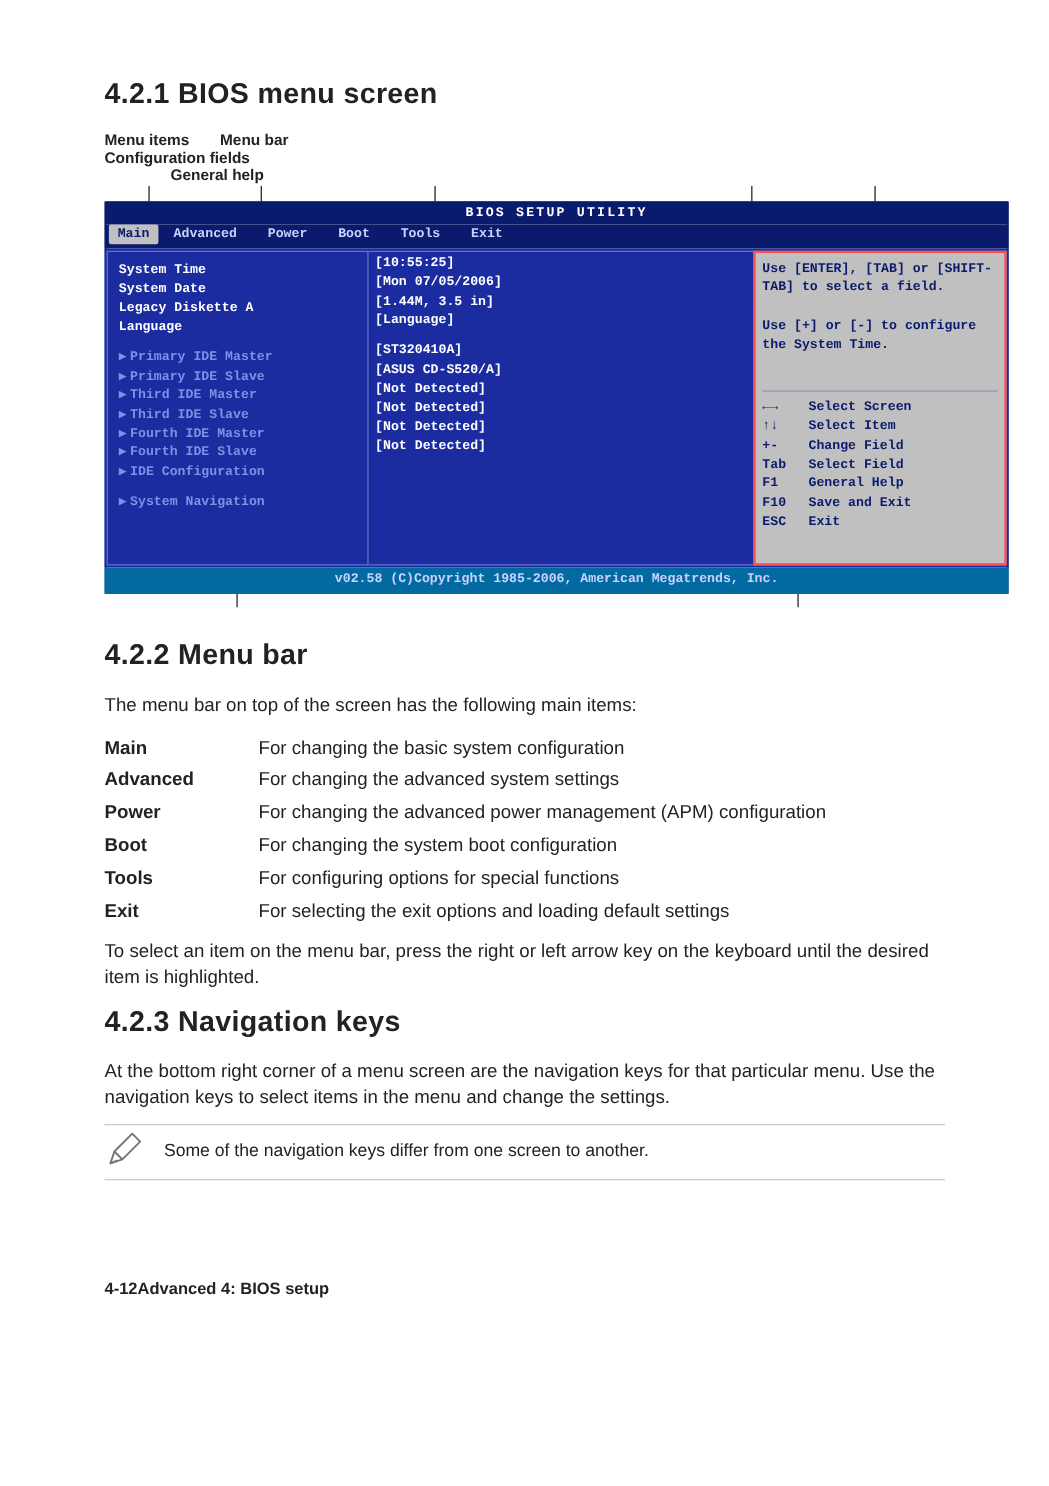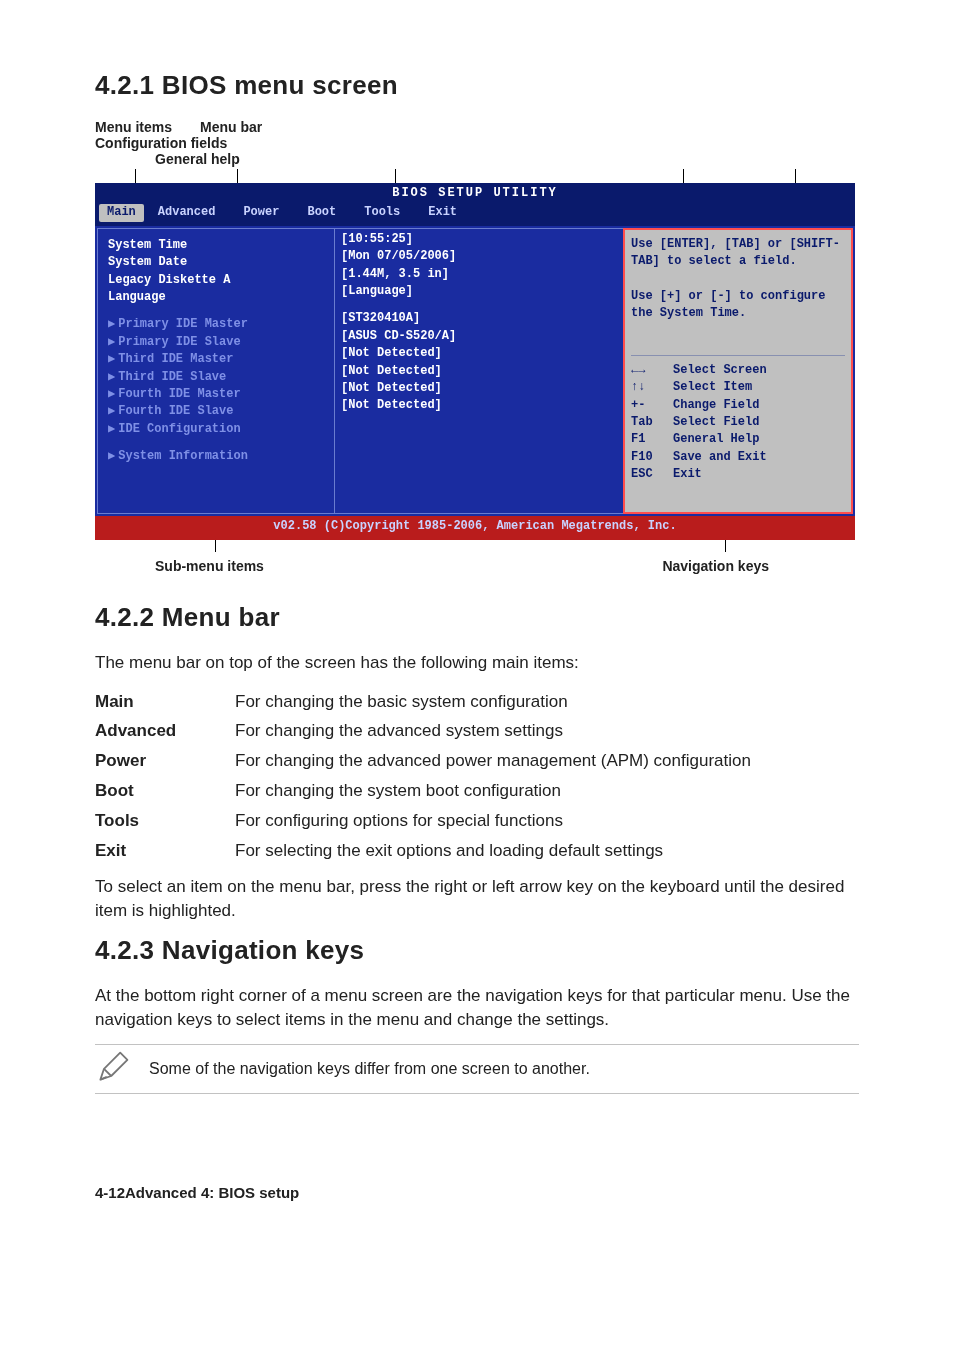--- a/index.html
+++ b/index.html
@@ -41,21 +41,21 @@
 
   
   .bios-wrap {
     position: relative;
   }
   .bios {
     font-family: "Courier New", monospace;
     font-size: 12px;
     line-height: 1.45;
     color: #fff;
-    width: 760px;
+    width: 822px;
     border-radius: 2px;
     box-shadow: inset 0 0 0 2px #3a4a8a;
   }
   .bios-title {
     background: #0a1a6c;
     text-align: center;
     font-weight: 700;
     padding: 2px 0;
     letter-spacing: 2px;
   }
@@ -109,21 +109,21 @@
     padding: 6px 6px;
     font-weight: 700;
     display:flex; flex-direction:column;
   }
   .bios-right .help-top { flex:0 0 auto; margin-bottom: 30px; }
   .bios-right .divider { border-top:1px solid #8890b0; margin:2px 0 6px 0; }
   .bios-right .nav { flex:0 0 auto; }
   .bios-right .nav .row { display:flex; }
   .bios-right .nav .k { width:42px; }
   .bios-foot {
-    background: #b91c1c;
+    background: #0369a1;
     text-align: center;
     padding: 2px 4px 4px 4px;
     font-weight: 700;
     color: #c9d3ff;
   }
 
   .anno-bottom-row {
     display:flex;
     font-size:14px;
     font-weight:700;
@@ -215,21 +215,21 @@
             <div>Language</div>
             <div style="height:10px"></div>
             <div class="sub"><span class="tri">▶</span><span>Primary IDE Master</span></div>
             <div class="sub"><span class="tri">▶</span><span>Primary IDE Slave</span></div>
             <div class="sub"><span class="tri">▶</span><span>Third IDE Master</span></div>
             <div class="sub"><span class="tri">▶</span><span>Third IDE Slave</span></div>
             <div class="sub"><span class="tri">▶</span><span>Fourth IDE Master</span></div>
             <div class="sub"><span class="tri">▶</span><span>Fourth IDE Slave</span></div>
             <div class="sub"><span class="tri">▶</span><span>IDE Configuration</span></div>
             <div style="height:10px"></div>
-            <div class="sub"><span class="tri">▶</span><span>System Information</span></div>
+            <div class="sub"><span class="tri">▶</span><span>System Navigation</span></div>
             <div style="height:40px"></div>
           </div>
           <div class="bios-mid">
             <div>[10:55:25]</div>
             <div>[Mon 07/05/2006]</div>
             <div>[1.44M, 3.5 in]</div>
             <div>[Language]</div>
             <div style="height:10px"></div>
             <div>[ST320410A]</div>
             <div>[ASUS CD-S520/A]</div>
@@ -277,24 +277,20 @@
         </div>
       </div>
       <div class="bios-foot">v02.58 (C)Copyright 1985-2006, American Megatrends, Inc.</div>
     </div>
   </div>
 
   <div class="anno-lines" style="height:12px;">
     <div class="v" style="left:120px;height:12px"></div>
     <div class="v" style="left:630px;height:12px"></div>
   </div>
-  <div class="anno-bottom-row">
-    <span class="a">Sub-menu items</span>
-    <span class="b">Navigation keys</span>
-  </div>
 
   <h2 class="section" style="margin-top:28px">4.2.2   Menu bar</h2>
   <p class="body">The menu bar on top of the screen has the following main items:</p>
 
   <table class="defs">
     <tbody>
         <tr>
           <td class="k">Main</td>
           <td>For changing the basic system configuration</td>
         </tr>

